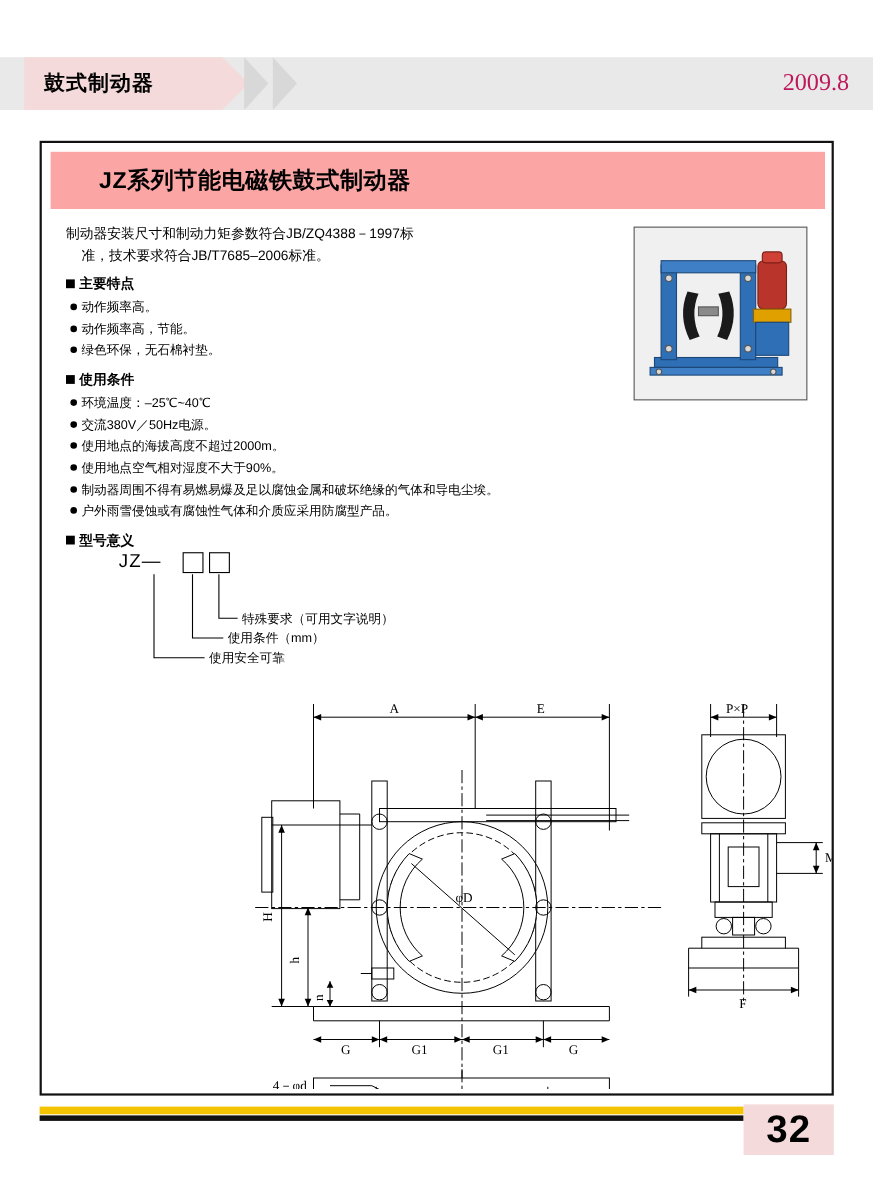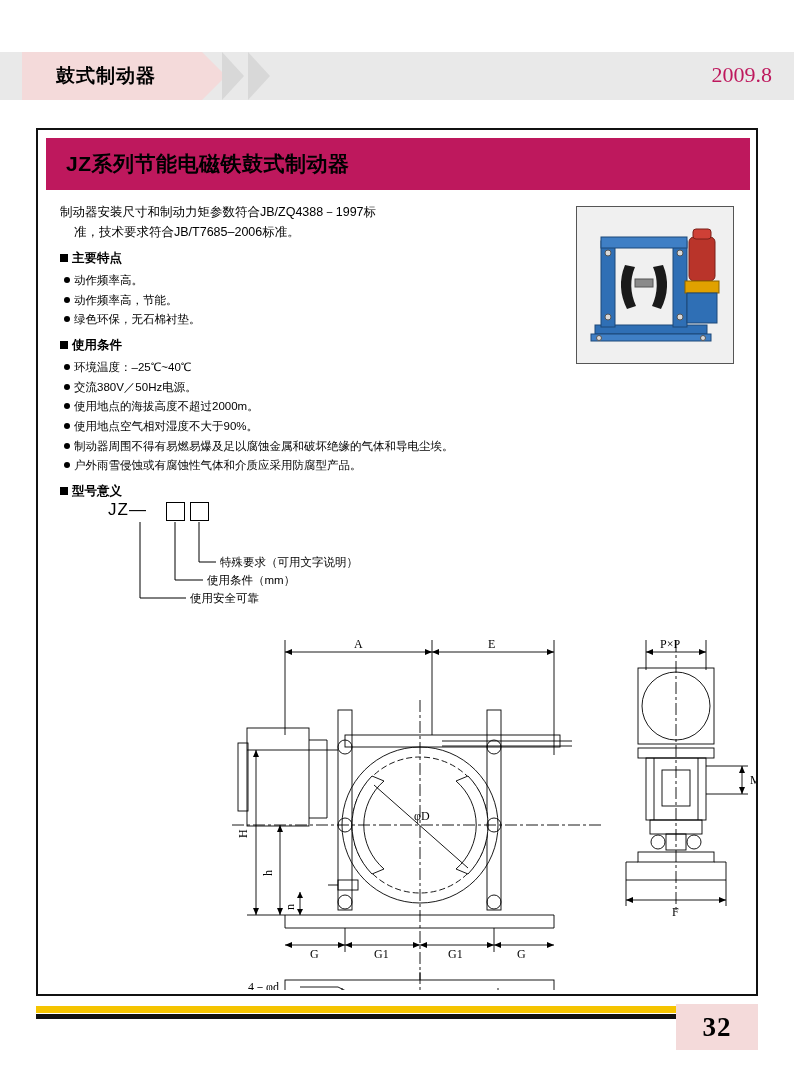--- a/index.html
+++ b/index.html
@@ -35,21 +35,20 @@
     display: flex;
     align-items: center;
     padding-left: 18px;
     box-sizing: border-box;
   }
   .header-tab span {
     font-size: 19px;
     font-weight: bold;
     letter-spacing: 1px;
     color: #000;
-    margin-left: 16px;
   }
   .header-tab:after {
     content: "";
     position: absolute;
     right: -24px;
     top: 0;
     border-top: 24px solid transparent;
     border-bottom: 24px solid transparent;
     border-left: 24px solid #f4dada;
   }
@@ -83,24 +82,24 @@
     border: 2px solid #111;
     box-sizing: border-box;
     background: #fff;
   }
   .title-bar {
     position: absolute;
     top: 8px;
     left: 8px;
     width: 704px;
     height: 52px;
-    background: #be185d;
+    background: #fca5a5;
     display: flex;
     align-items: center;
-    padding-left: 20px;
+    padding-left: 44px;
     box-sizing: border-box;
   }
   .title-bar span {
     font-size: 21px;
     font-weight: bold;
     letter-spacing: 0.5px;
   }
 
   
   .content {
@@ -218,24 +217,24 @@
     right: 36px;
     top: 1004px;
     width: 82px;
     height: 46px;
     background: #f4dada;
     display: flex;
     align-items: center;
     justify-content: center;
   }
   .page-box span {
-    font-size: 27px;
+    font-size: 35px;
     font-weight: bold;
     letter-spacing: 1px;
-    font-family: Liberation Serif, serif;
+    font-family: Liberation Sans, sans-serif;
   }
 </style>
 </head>
 <body>
 
 <div class="header">
   <div class="header-tab">
     <span>鼓式制动器</span>
   </div>
   <div class="chev c1"></div>

